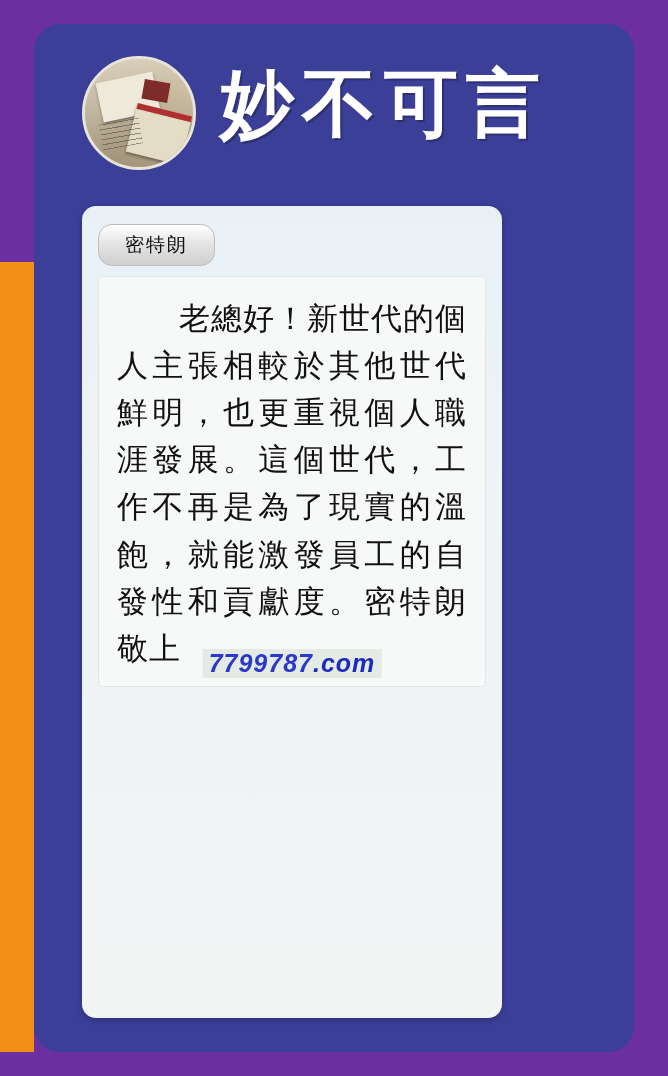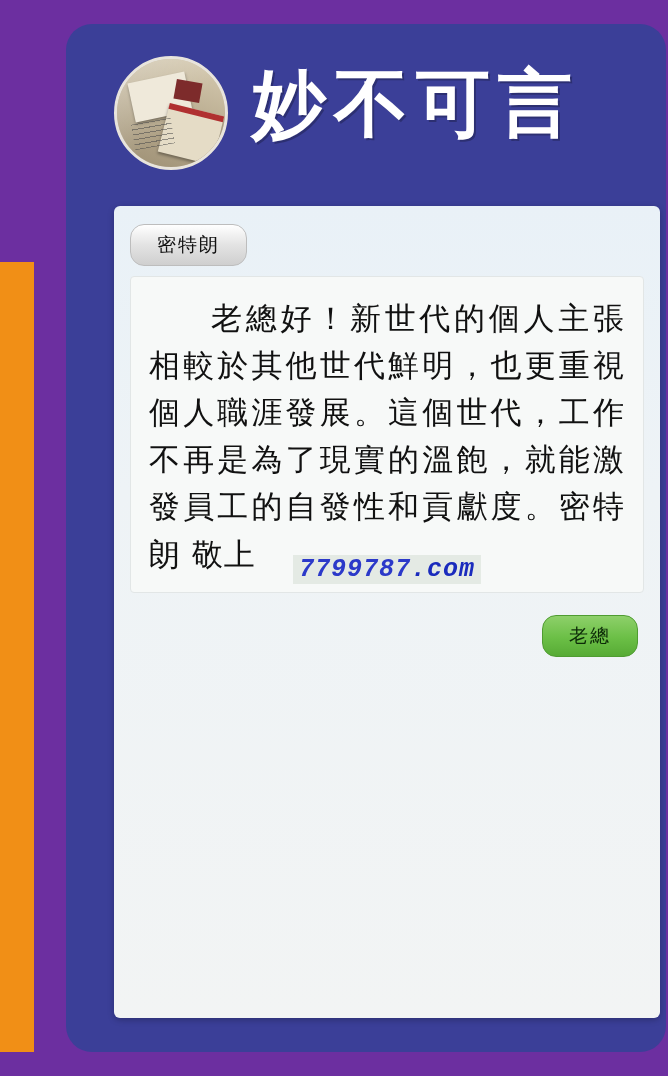--- a/index.html
+++ b/index.html
@@ -52,21 +52,20 @@
   .card {
     position: absolute;
     left: 34px;
     top: 24px;
     width: 600px;
     height: 1028px;
     background: #3b3f98;
     border-radius: 26px;
     box-sizing: border-box;
     overflow: hidden;
-    margin-left: 32px;
   }
 
   
   .header {
     position: relative;
     height: 150px;
   }
   .logo-circle {
     position: absolute;
     left: 48px;
@@ -140,24 +139,24 @@
     font-family: "DejaVu Sans", "Liberation Sans", sans-serif;
     text-shadow: 2px 2px 0 rgba(0,0,0,0.25);
     white-space: nowrap;
   }
 
   
   .panel {
     position: absolute;
     left: 48px;
     top: 182px;
-    width: 546px;
+    width: 420px;
     height: 812px;
     background: linear-gradient(180deg, #e9f1f7 0%, #eef3f6 35%, #f2f4f4 100%);
-    border-radius: 6px;
+    border-radius: 14px;
     box-sizing: border-box;
     padding: 18px 16px 16px 16px;
     box-shadow: 0 2px 6px rgba(0,0,0,0.25);
   }
 
   
   .chip {
     display: inline-block;
     padding: 7px 26px;
     border-radius: 14px;
@@ -218,21 +217,21 @@
     color: #0d2a08;
     letter-spacing: 0.5px;
   }
 
   
   .watermark {
     position: absolute;
     left: 50%;
     transform: translateX(-50%);
     bottom: 8px;
-    font-family: Liberation Mono, monospace;
+    font-family: Liberation Sans, sans-serif;
     font-style: italic;
     font-weight: bold;
     font-size: 25px;
     color: #2b39c9;
     background: rgba(225,232,224,0.85);
     padding: 0 6px;
     white-space: nowrap;
     letter-spacing: 1px;
   }
   .watermark .dotcom {
@@ -265,20 +264,17 @@
         <span class="chip chip-left">密特朗</span>
       </div>
 
       <div class="bubble bubble-white">
         <p class="msg">老總好！新世代的個人主張相較於其他世代鮮明，也更重視個人職涯發展。這個世代，工作不再是為了現實的溫飽，就能激發員工的自發性和貢獻度。密特朗 敬上</p>
         <div class="watermark">
           <span>7799787</span><span class="dotcom">.com</span>
         </div>
       </div>
 
-      <div class="row-right">
-        <span class="chip chip-right">老總</span>
-      </div>
 
 
     </div>
   </div>
 </div>
 
 </body></html>

